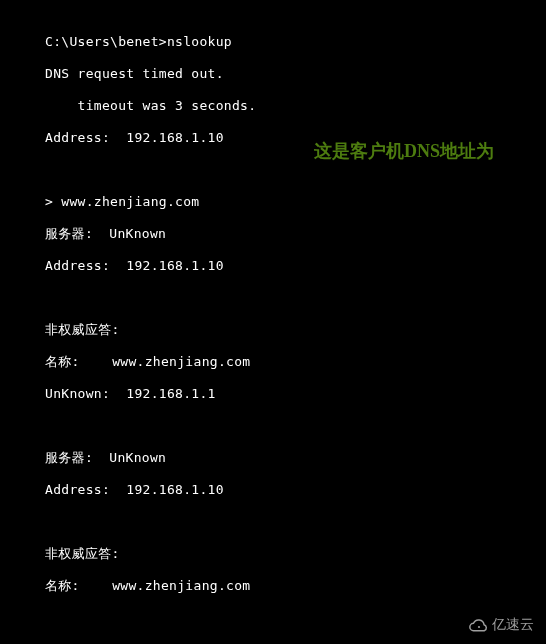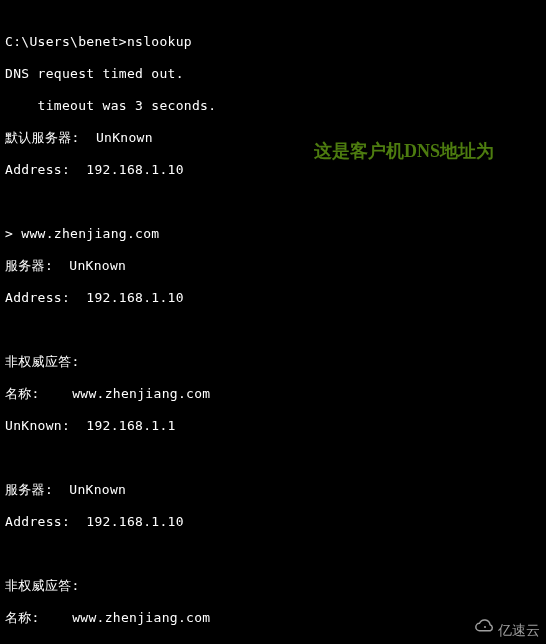--- a/index.html
+++ b/index.html
@@ -19,39 +19,40 @@
       position: relative;
     }
     .terminal {
       width: 360px;
       padding: 18px 0 0 5px;
       white-space: pre;
       letter-spacing: 0.3px;
     }
     .terminal div {
       min-height: 16px;
+      margin-left: 40px;
     }
     .annotation {
       position: absolute;
       left: 272px;
       top: 140px;
       width: 264px;
       color: #4d7c0f;
       font-family: "SimSun", serif;
       font-size: 18px;
       font-weight: bold;
       text-align: center;
       line-height: 22px;
     }
     .watermark {
       position: absolute;
-      right: 6px;
+      right: 12px;
       bottom: 6px;
       display: flex;
-      align-items: flex-end;
+      align-items: flex-start;
       gap: 2px;
       opacity: 0.85;
     }
     .watermark-icon {
       width: 22px;
       height: 22px;
     }
     .watermark-icon svg {
       width: 100%;
       height: 100%;
@@ -63,21 +64,20 @@
       font-weight: 500;
     }
   </style>
 </head>
 <body>
 
 <div class="terminal">
 <div>C:\Users\benet&gt;nslookup</div>
 <div>DNS request timed out.</div>
 <div>    timeout was 3 seconds.</div>
-<div>默认服务器:  UnKnown</div>
 <div>Address:  192.168.1.10</div>
 <div></div>
 <div>&gt; www.zhenjiang.com</div>
 <div>服务器:  UnKnown</div>
 <div>Address:  192.168.1.10</div>
 <div></div>
 <div>非权威应答:</div>
 <div>名称:    www.zhenjiang.com</div>
 <div>UnKnown:  192.168.1.1</div>
 <div></div>

